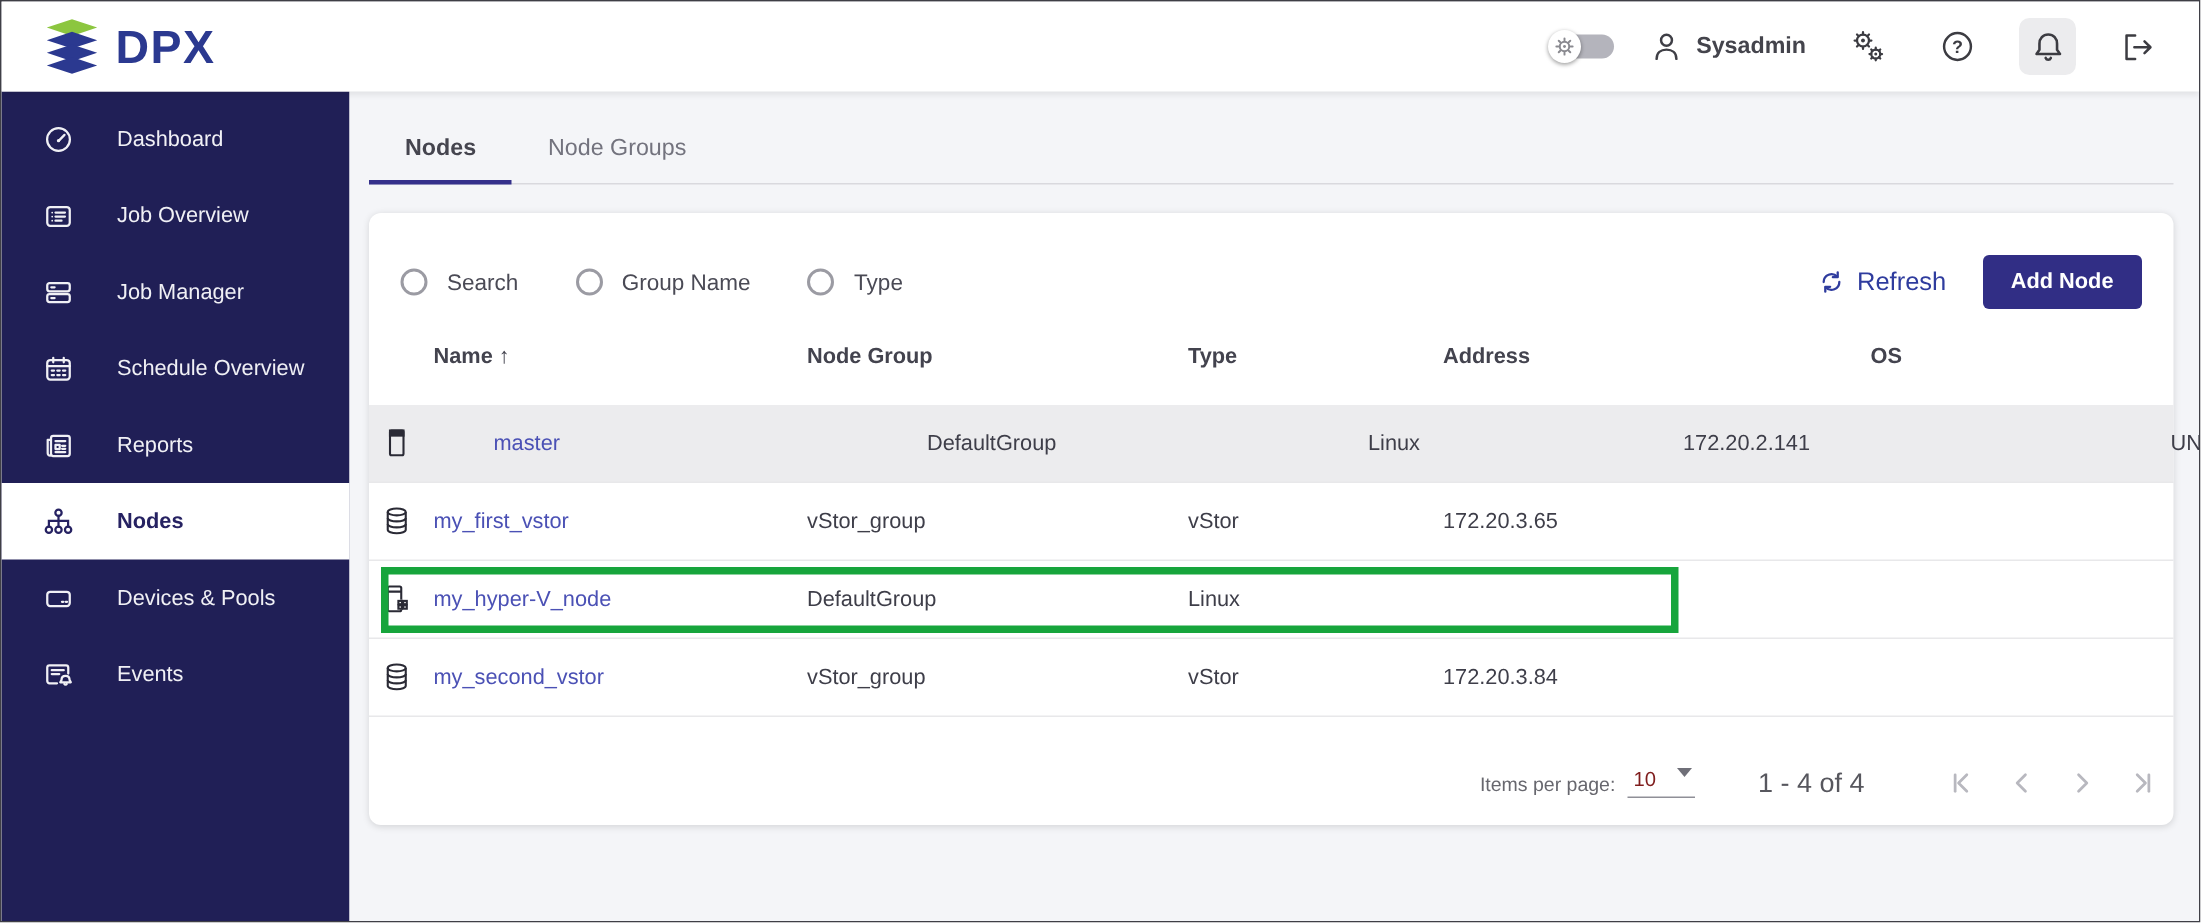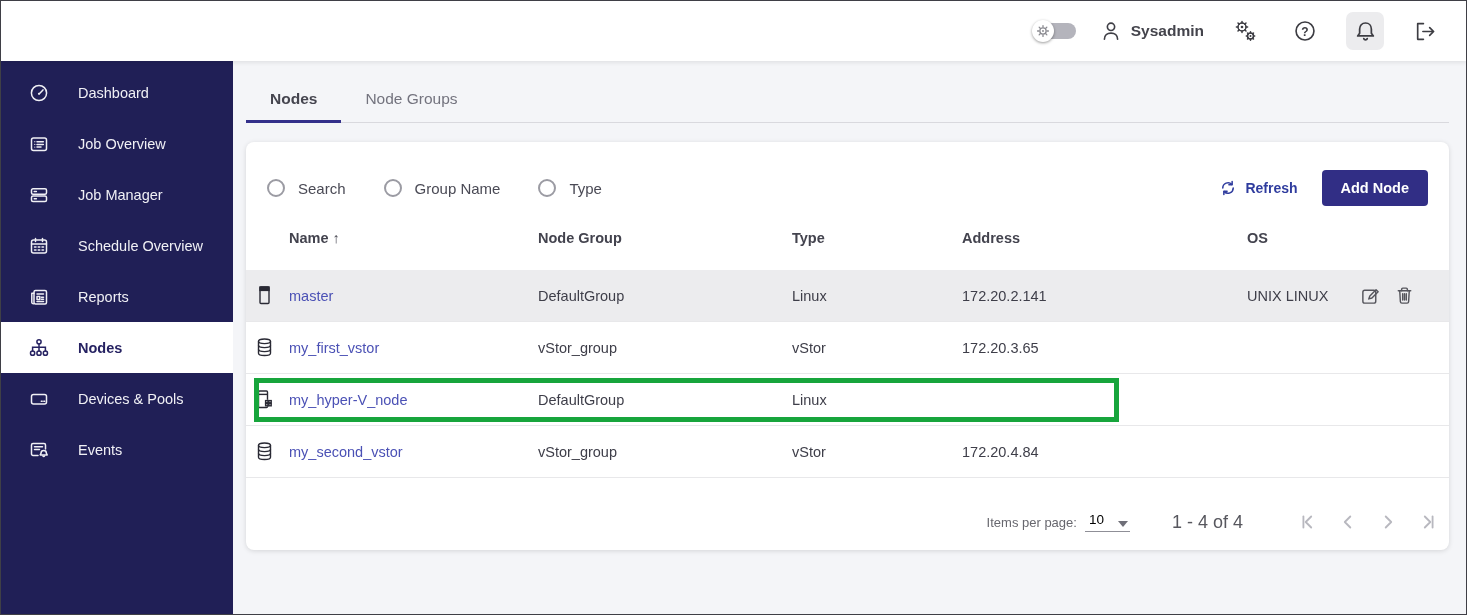--- a/index.html
+++ b/index.html
@@ -39,54 +39,65 @@
        cursor:pointer; position:relative;}
   .tab.active{color:#45454f; font-weight:700;}
   .tab.active::after{content:""; position:absolute; left:0; right:0; bottom:-1px; height:3px; background:var(--tab-underline);}
   .card{background:#fff; margin:19px 17px 16px 13px; height:408px; border-radius:8px;
         box-shadow:0 1px 5px rgba(0,0,0,.13); padding-top:28px;}
   
   .filter-row{display:flex; align-items:center; height:36px; padding:0 21px 0 21px;}
   .radio-opt{display:flex; align-items:center; gap:13px; cursor:pointer; margin-right:38px;}
   .radio-circle{width:18px; height:18px; border-radius:50%; border:2px solid #9b9ba3; background:#fff;}
   .radio-label{font-size:15px; color:#4a4a55;}
-  .refresh{margin-left:auto; display:flex; align-items:center; gap:8px; color:#2f3c9e; font-size:14px;
-           font-weight:700; cursor:pointer; background:none; border:none;}
+  .refresh{margin-left:auto; display:flex; align-items:center; gap:8px; color:#2f3c9e; font-size:17px;
+           font-weight:400; cursor:pointer; background:none; border:none;}
   .add-node{margin-left:24px; background:var(--accent); color:#fff; font-size:14.5px; font-weight:700;
             border:none; border-radius:4px; padding:10px 19px; cursor:pointer; font-family:inherit;}
   
   .trow{display:grid; grid-template-columns:34px 249px 254px 170px 285px 113px 1fr; align-items:center;
         padding:0 21px 0 9px; font-size:14.5px; color:var(--text);}
   .thead{height:64px; font-weight:600; color:#43434e;}
   .drow{height:52px; border-bottom:1px solid #e8e8ea; position:relative; cursor:pointer;}
-  .drow.hovered{background:var(--row-hover);}
+  .drow.hovered{background:var(--row-hover);gap:40px;}
   .cell-link{color:var(--link);}
   .row-icon{color:#2a2a35; display:flex; align-items:center;}
   .actions{display:flex; gap:13px; color:#55555c;}
   .action-btn{background:none; border:none; color:#55555c; cursor:pointer; padding:0; display:flex;}
   .hl-box{position:absolute; left:8px; top:4px; width:865px; height:44px; border:5px solid var(--highlight);
           pointer-events:none;}
   
   .pagination{display:flex; align-items:center; justify-content:flex-end; margin-top:22px; height:44px;
               padding-right:8px; color:#67676e; font-size:13px;}
-  .ipp-value{display:flex; align-items:flex-end; gap:14px; border-bottom:1px solid #8f8f97; padding:0 2px 4px 4px;
-             margin-left:8px; cursor:pointer; color:#000000; font-size:13.5px;}
+  .ipp-value{display:flex; align-items:flex-start; gap:14px; border-bottom:1px solid #8f8f97; padding:0 2px 4px 4px;
+             margin-left:8px; cursor:pointer; color:#7f1d1d; font-size:13.5px;}
   .caret-down{width:0; height:0; border-left:5px solid transparent; border-right:5px solid transparent;
               border-top:6px solid #6f6f78;}
   .range{margin:0 38px 0 42px; font-size:18px; color:#57575e;}
   .nav-btn{background:none; border:none; color:#b8b8bf; width:26px; height:26px; display:flex;
            align-items:center; justify-content:center; margin-left:14px; cursor:default; padding:0;}
   svg{display:block;}
 </style>
 </head>
 <body>
 
 <div class="app">
 
   <header>
+    <div class="logo">
+      <span>
+        <svg width="42" height="40" viewBox="0 0 60 56" fill="none">
+          <path d="M30 2 L54 10 L30 18 L6 10 Z" fill="#8cc63f"></path>
+          <path d="M30 14 L54 22 L30 30 L6 22 Z" fill="#2b3990"></path>
+          <path d="M30 26 L54 34 L30 42 L6 34 Z" fill="#2b3990"></path>
+          <path d="M30 38 L54 46 L30 54 L6 46 Z" fill="#2b3990"></path>
+        </svg>
+      </span>
+      <span class="logo-text">DPX</span>
+    </div>
     <div class="header-actions">
       <div class="toggle">
         <span class="toggle-track"></span>
         <span class="toggle-knob">
           <svg width="14" height="14" viewBox="0 0 16 16" stroke="currentColor" stroke-width="1.5" fill="none" stroke-linecap="round">
             <circle cx="8" cy="8" r="3.6"></circle>
               <circle cx="8" cy="8" r="1.1" fill="currentColor" stroke="none"></circle>
             <path d="M8 3.4 V1.8 M8 12.6 V14.2 M3.4 8 H1.8 M12.6 8 H14.2 M4.8 4.8 L3.6 3.6 M11.2 4.8 L12.4 3.6 M4.8 11.2 L3.6 12.4 M11.2 11.2 L12.4 12.4"></path>
           </svg>
         </span>
@@ -353,21 +364,21 @@
           <svg width="19" height="21" viewBox="0 0 19 21" stroke="currentColor" stroke-width="1.4" fill="none">
             <ellipse cx="9.5" cy="4.3" rx="6" ry="2.3"></ellipse>
             <path d="M3.5 4.3 V16.2 c0 1.3 2.7 2.3 6 2.3 s6-1 6-2.3 V4.3"></path>
             <path d="M3.5 8.3 c0 1.3 2.7 2.3 6 2.3 s6-1 6-2.3"></path>
             <path d="M3.5 12.3 c0 1.3 2.7 2.3 6 2.3 s6-1 6-2.3"></path>
           </svg>
         </span>
         <span class="cell-link">my_second_vstor</span>
         <span>vStor_group</span>
         <span>vStor</span>
-        <span>172.20.4.84</span>
+        <span>172.20.3.84</span>
         <span></span>
         <span></span>
       </div>
 
       <div class="pagination">
         <span>Items per page:</span>
         <span class="ipp-value">
           <span>10</span>
           <span class="caret-down"></span>
         </span>

